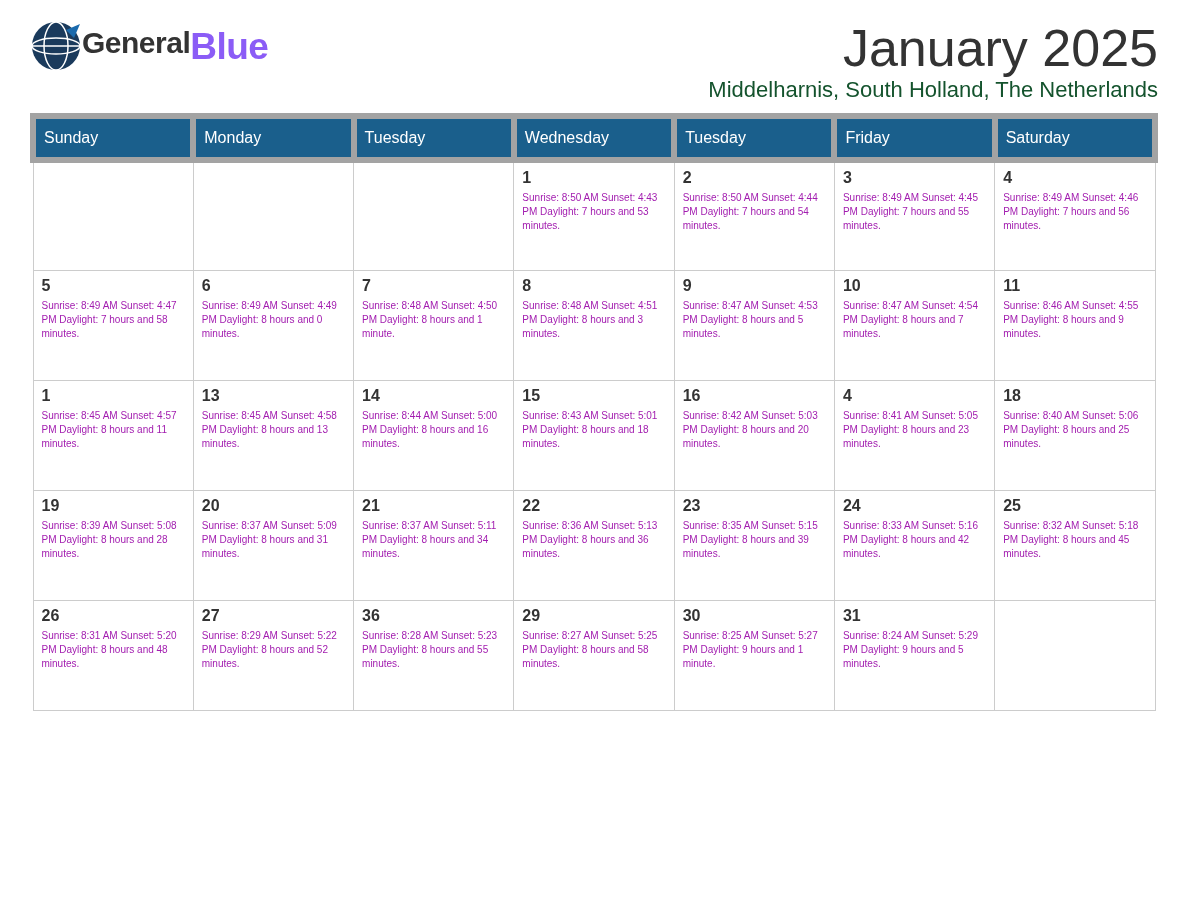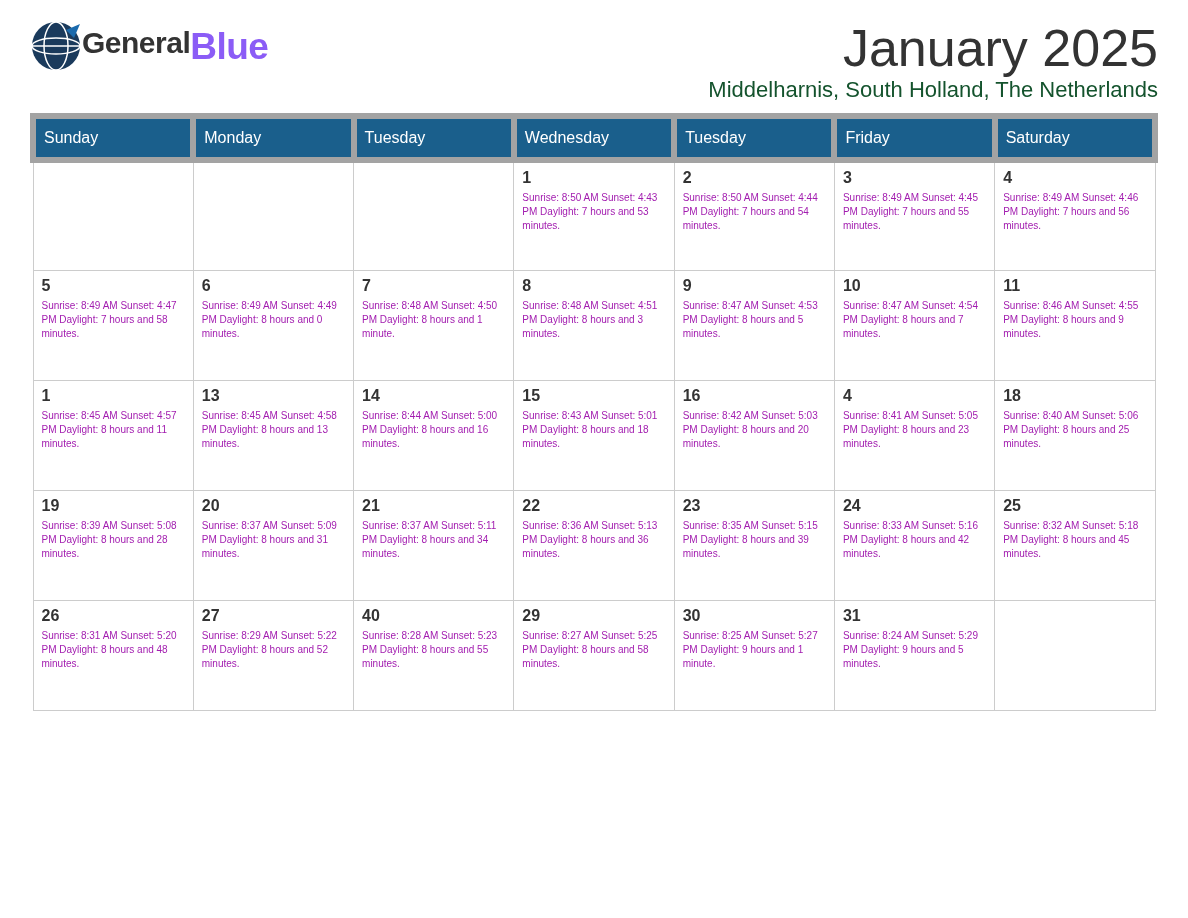--- a/index.html
+++ b/index.html
@@ -329,21 +329,21 @@
 and 48 minutes.</div>
         </td>
         <td>
           <span class="day-number">27</span>
           <div class="day-info">Sunrise: 8:29 AM
 Sunset: 5:22 PM
 Daylight: 8 hours
 and 52 minutes.</div>
         </td>
         <td>
-          <span class="day-number">40</span>
+          <span class="day-number">36</span>
           <div class="day-info">Sunrise: 8:28 AM
 Sunset: 5:23 PM
 Daylight: 8 hours
 and 55 minutes.</div>
         </td>
         <td>
           <span class="day-number">29</span>
           <div class="day-info">Sunrise: 8:27 AM
 Sunset: 5:25 PM
 Daylight: 8 hours

